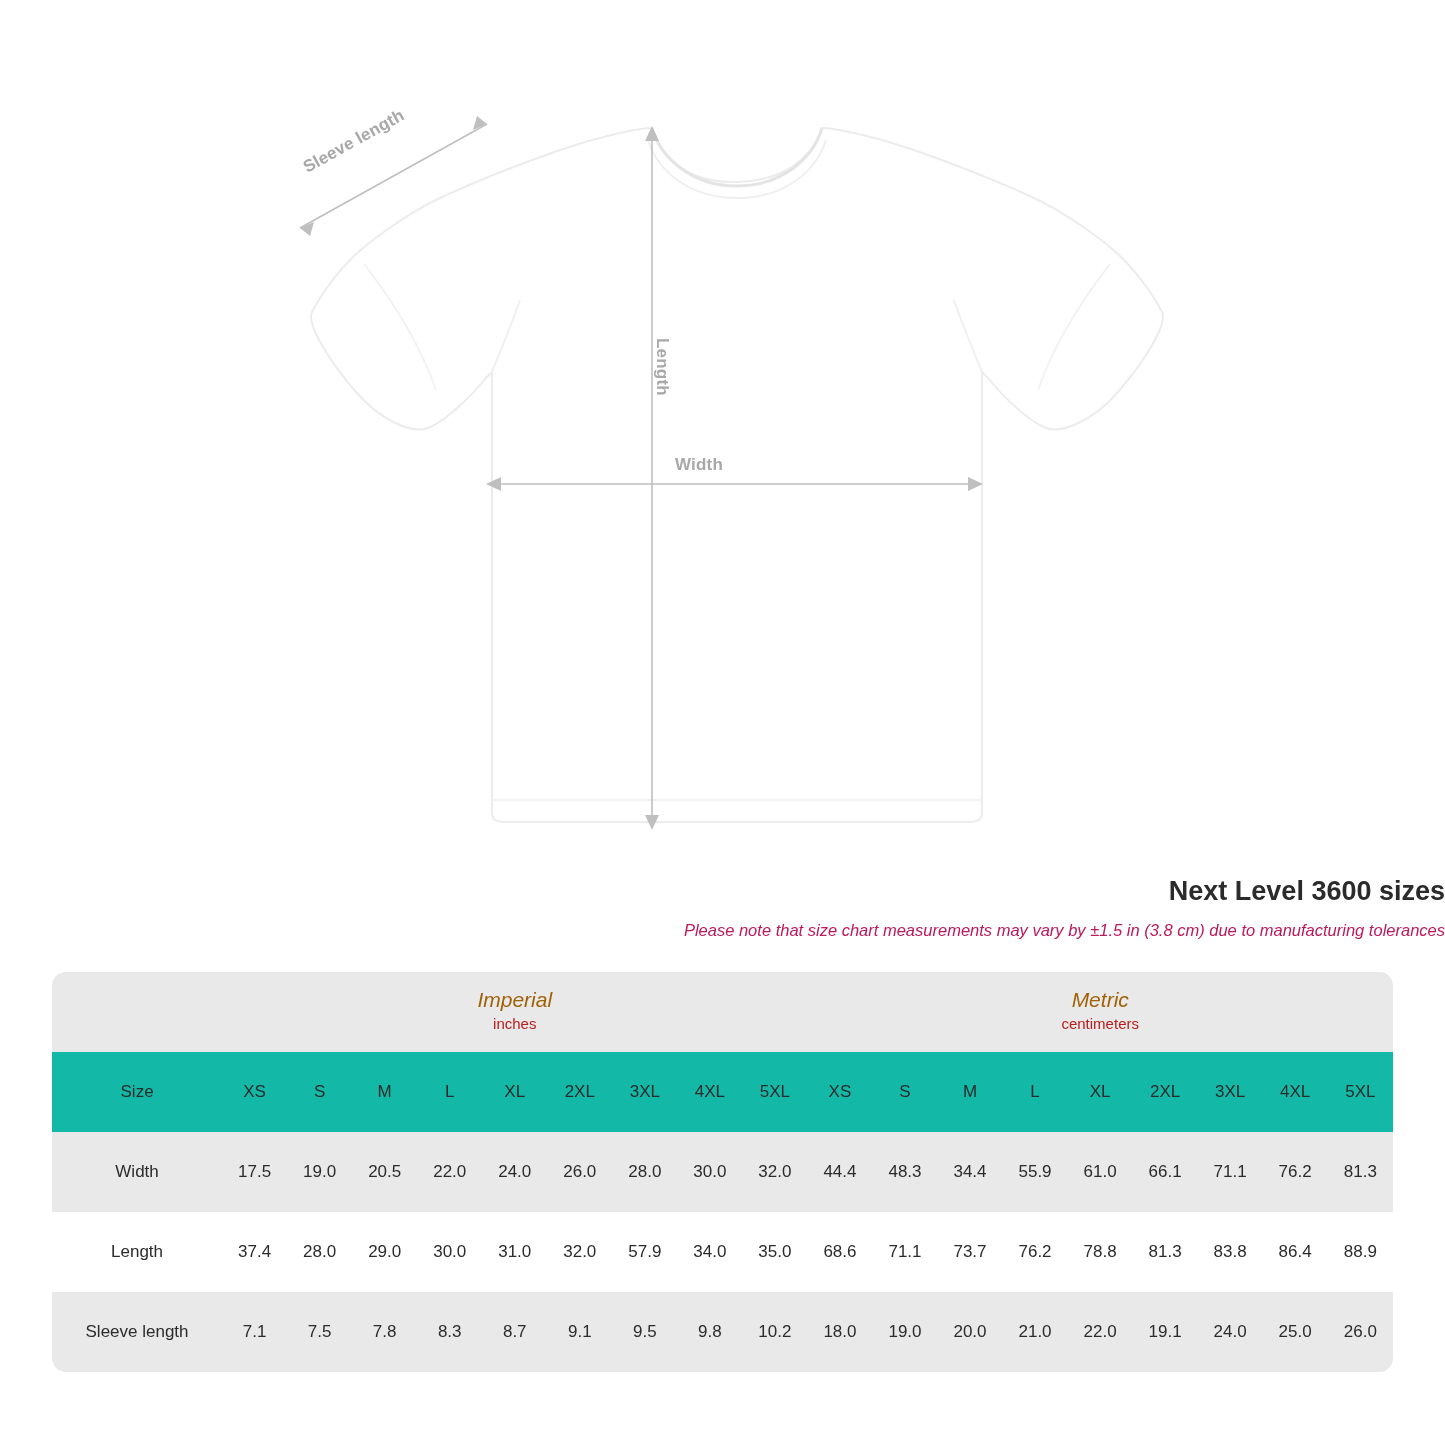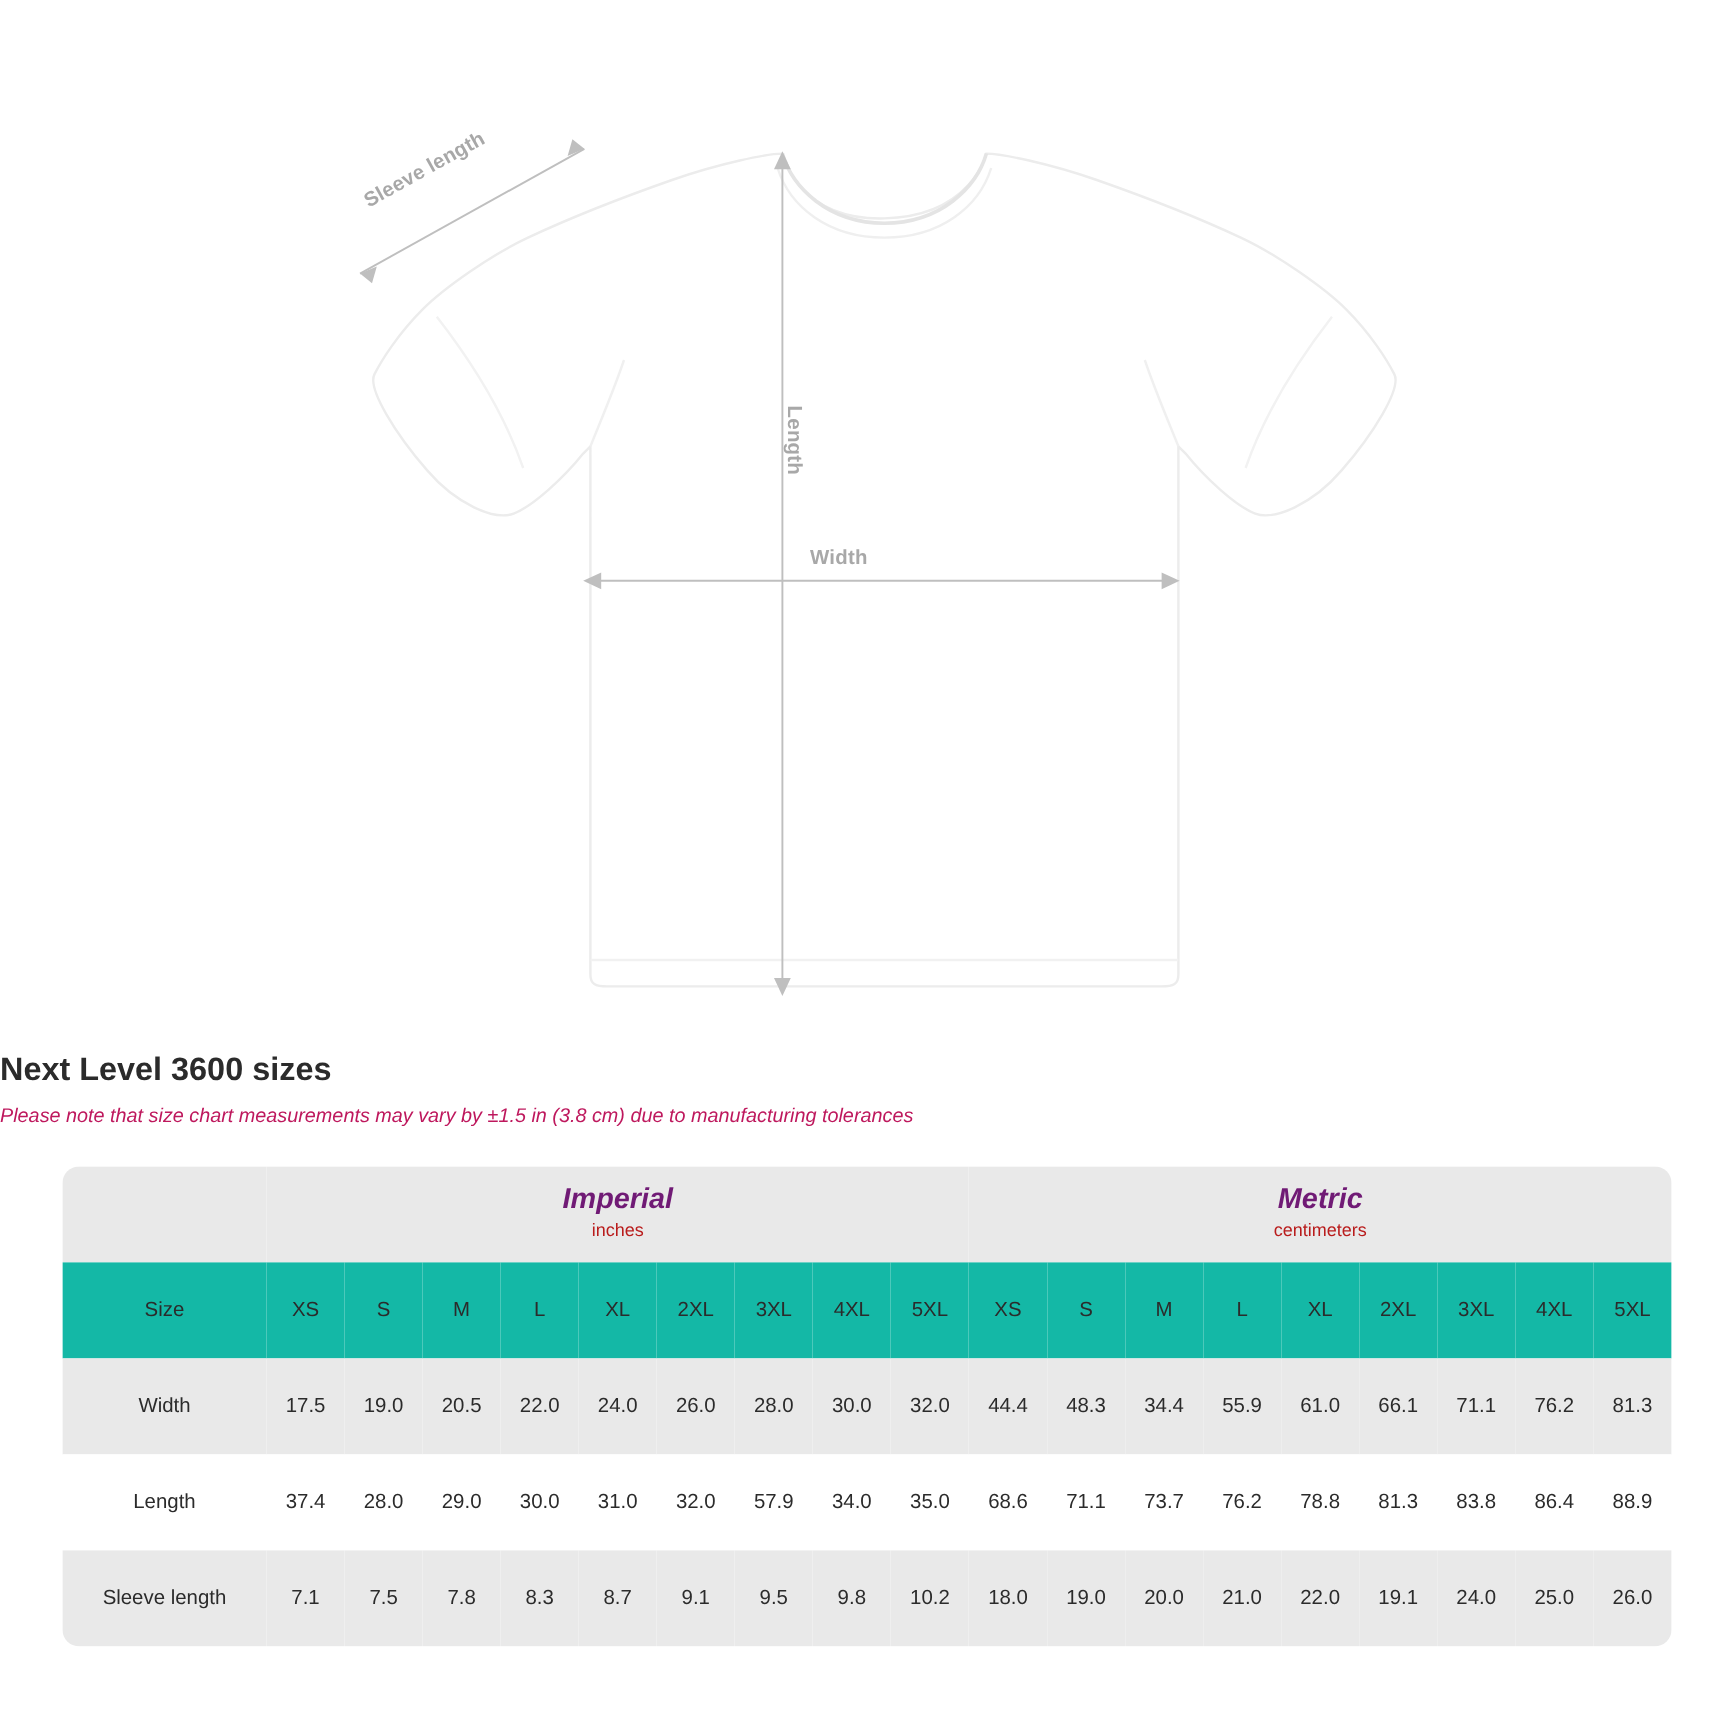--- a/index.html
+++ b/index.html
@@ -55,22 +55,23 @@
     writing-mode: vertical-rl;
     text-orientation: mixed;
   }
   .label-width {
     left: 675px;
     top: 455px;
   }
 
   
   .title-block {
-    text-align: left;
+    text-align: right;
     margin-top: 16px;
+    padding-left: 12px;
   }
   .chart-title {
     font-size: 27px;
     font-weight: bold;
     color: #2b2b2b;
     margin: 0;
   }
   .chart-note {
     font-size: 16.5px;
     font-style: italic;
@@ -97,24 +98,24 @@
     padding: 0;
     height: 80px;
     font-weight: normal;
   }
   .unit-head-row td {
     background: #e9e9e9;
     height: 108px;
     vertical-align: middle;
   }
   .unit-name {
-    font-size: 24px;
-    font-weight: bold;
+    font-size: 21px;
+    font-weight: normal;
     font-style: italic;
-    color: #701a75;
+    color: #a16207;
     line-height: 1.15;
   }
   .unit-sub {
     font-size: 15px;
     color: #b91c1c;
     font-style: normal;
     line-height: 1.6;
   }
   .corner-cell { background: #e9e9e9; }
 

